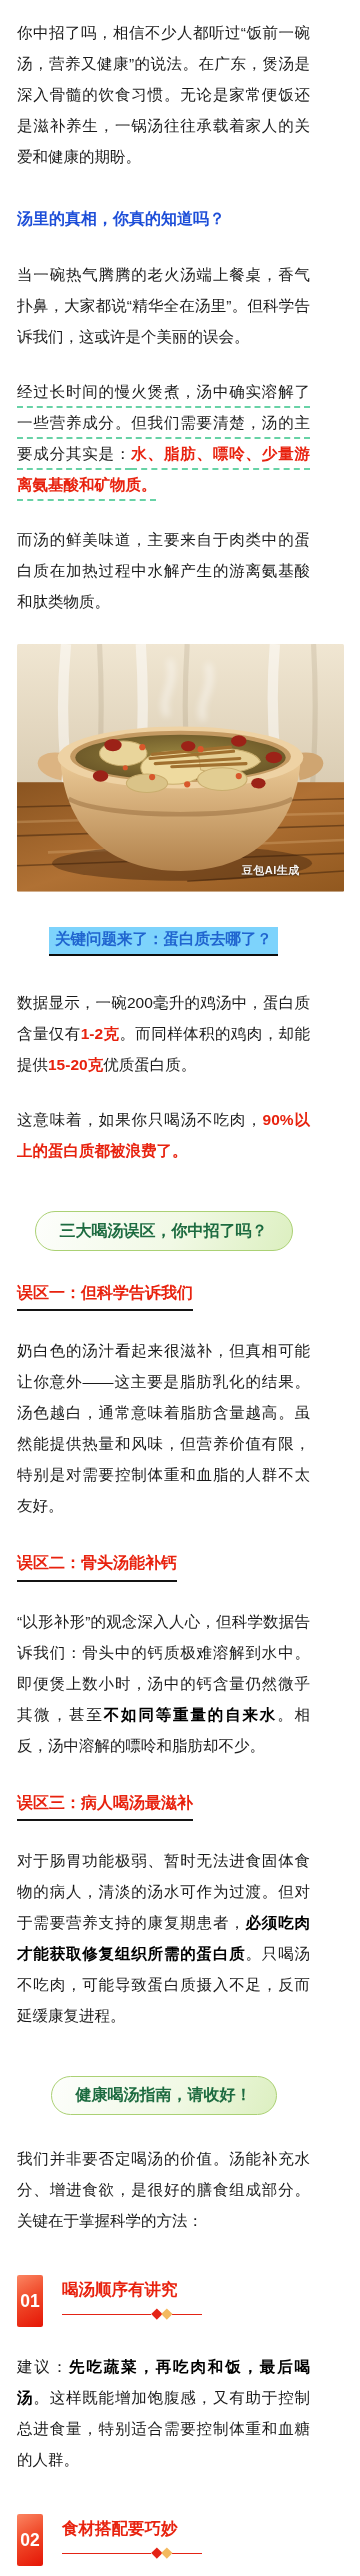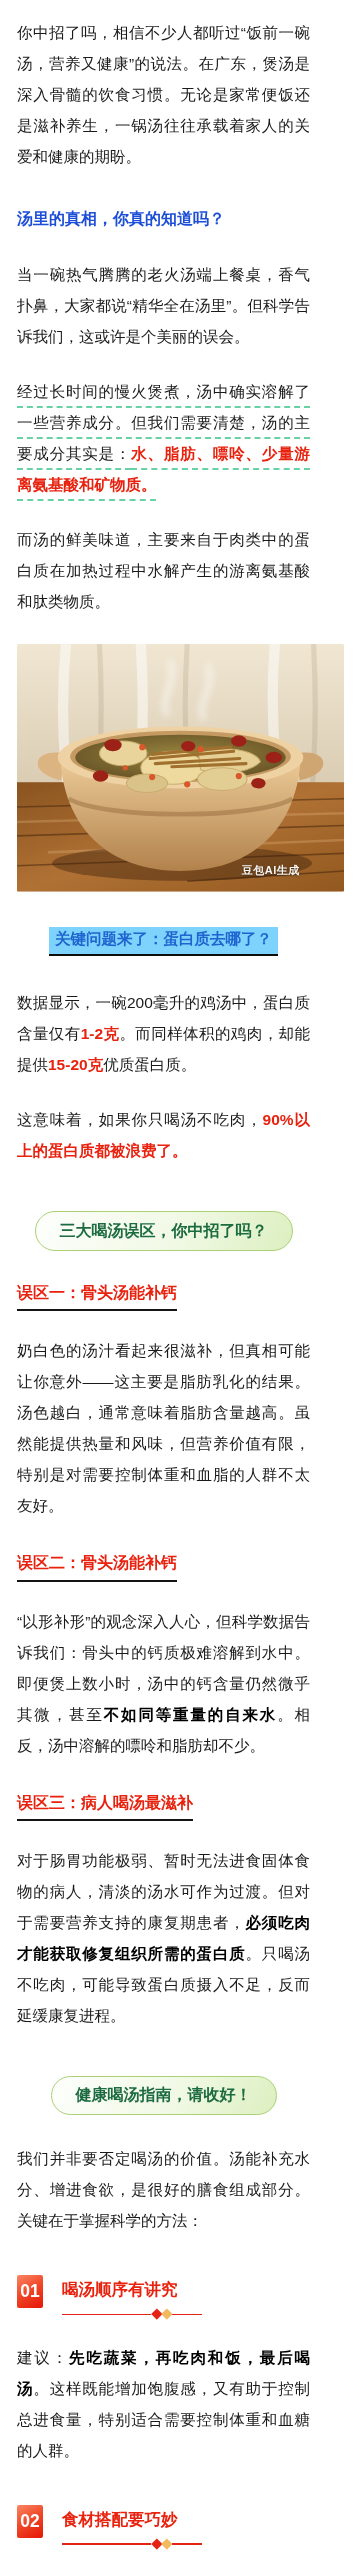--- a/index.html
+++ b/index.html
@@ -15,21 +15,21 @@
   .photo svg{display:block;width:327px;height:auto;border-radius:1.5px;}
   .wm{position:absolute;right:10.3px;bottom:14px;color:rgba(255,255,255,.95);font-size:11px;font-weight:bold;letter-spacing:0.5px;text-shadow:0 0.5px 2.1px rgba(0,0,0,.45);}
   .bluewrap{text-align:center;margin:35px 0 31px;}
   .h-blue{display:inline-block;background:#7dd3fc;color:#2065cf;font-size:15.5px;font-weight:bold;padding:2.6px 6.2px 4.1px;border-bottom:2.1px solid #0d0d0d;line-height:1.35;}
   .pillwrap{text-align:center;margin:45px 0 28px;}
   .pill{display:inline-block;border:1.5px solid #abd174;border-radius:24px;padding:8.2px 24px;font-size:16px;font-weight:bold;color:#1d6b40;background:linear-gradient(115deg,#fdfefc 0%,#f1f9e5 55%,#dcefc0 100%);line-height:1.3;}
   .mhwrap{margin:32px 0 7.2px;}
   .mh{display:inline-block;font-size:16px;font-weight:bold;color:#e8220e;border-bottom:2.1px solid #141414;padding-bottom:5.7px;line-height:1.3;}
   .tip{margin:39px 0 0;}
   .tip-head{display:flex;align-items:flex-start;}
-  .tip-num{flex:0 0 26px;width:26px;height:33px;background:linear-gradient(150deg,#fb8663 0%,#f04a2a 45%,#e51505 100%);border-radius:2.1px;color:#fff;font-size:17.5px;font-weight:bold;display:flex;align-items:center;justify-content:center;}
+  .tip-num{flex:0 0 26px;width:26px;height:52px;background:linear-gradient(150deg,#fb8663 0%,#f04a2a 45%,#e51505 100%);border-radius:2.1px;color:#fff;font-size:17.5px;font-weight:bold;display:flex;align-items:center;justify-content:center;}
   .tip-rt{padding-left:19px;padding-top:4.6px;}
   .tip-title{font-size:16.5px;font-weight:bold;color:#e8220e;line-height:1.2;}
   .tip-line{display:flex;align-items:center;margin-top:10.8px;}
   .seg{height:1.5px;background:#e42315;}
   .s1{width:89px;}
   .s2{width:30px;}
   .dia{width:7.7px;height:7.7px;transform:rotate(45deg);margin:0 1.5px;}
   .d-red{background:#e42315;}
   .d-org{background:#f3b95f;}
 </style>
@@ -147,21 +147,21 @@
   </div>
 
   <p class="p"><span>数据显示，一碗200毫升的鸡汤中，蛋白质含量仅有</span><span class="red">1-2克</span><span>。而同样体积的鸡肉，却能提供</span><span class="red">15-20克</span><span>优质蛋白质。</span></p>
 
   <p class="p"><span>这意味着，如果你只喝汤不吃肉，</span><span class="red">90%以上的蛋白质都被浪费了。</span></p>
 
   <div class="pillwrap">
     <div class="pill">三大喝汤误区，你中招了吗？</div>
   </div>
 
-  <div class="mhwrap"><span class="mh">误区一：骨头汤能补钙</span></div>
+  <div class="mhwrap"><span class="mh">误区一：但科学告诉我们</span></div>
   <p class="p"><span>奶白色的汤汁看起来很滋补，但真相可能让你意外——这主要是脂肪乳化的结果。汤色越白，通常意味着脂肪含量越高。虽然能提供热量和风味，但营养价值有限，特别是对需要控制体重和血脂的人群不太友好。</span><span class="bd"></span><span></span></p>
 
   <div class="mhwrap"><span class="mh">误区二：骨头汤能补钙</span></div>
   <p class="p"><span>“以形补形”的观念深入人心，但科学数据告诉我们：骨头中的钙质极难溶解到水中。即便煲上数小时，汤中的钙含量仍然微乎其微，甚至</span><span class="bd">不如同等重量的自来水</span><span>。相反，汤中溶解的嘌呤和脂肪却不少。</span></p>
 
   <div class="mhwrap"><span class="mh">误区三：病人喝汤最滋补</span></div>
   <p class="p"><span>对于肠胃功能极弱、暂时无法进食固体食物的病人，清淡的汤水可作为过渡。但对于需要营养支持的康复期患者，</span><span class="bd">必须吃肉才能获取修复组织所需的蛋白质</span><span>。只喝汤不吃肉，可能导致蛋白质摄入不足，反而延缓康复进程。</span></p>
 
   <div class="pillwrap">
     <div class="pill">健康喝汤指南，请收好！</div>

